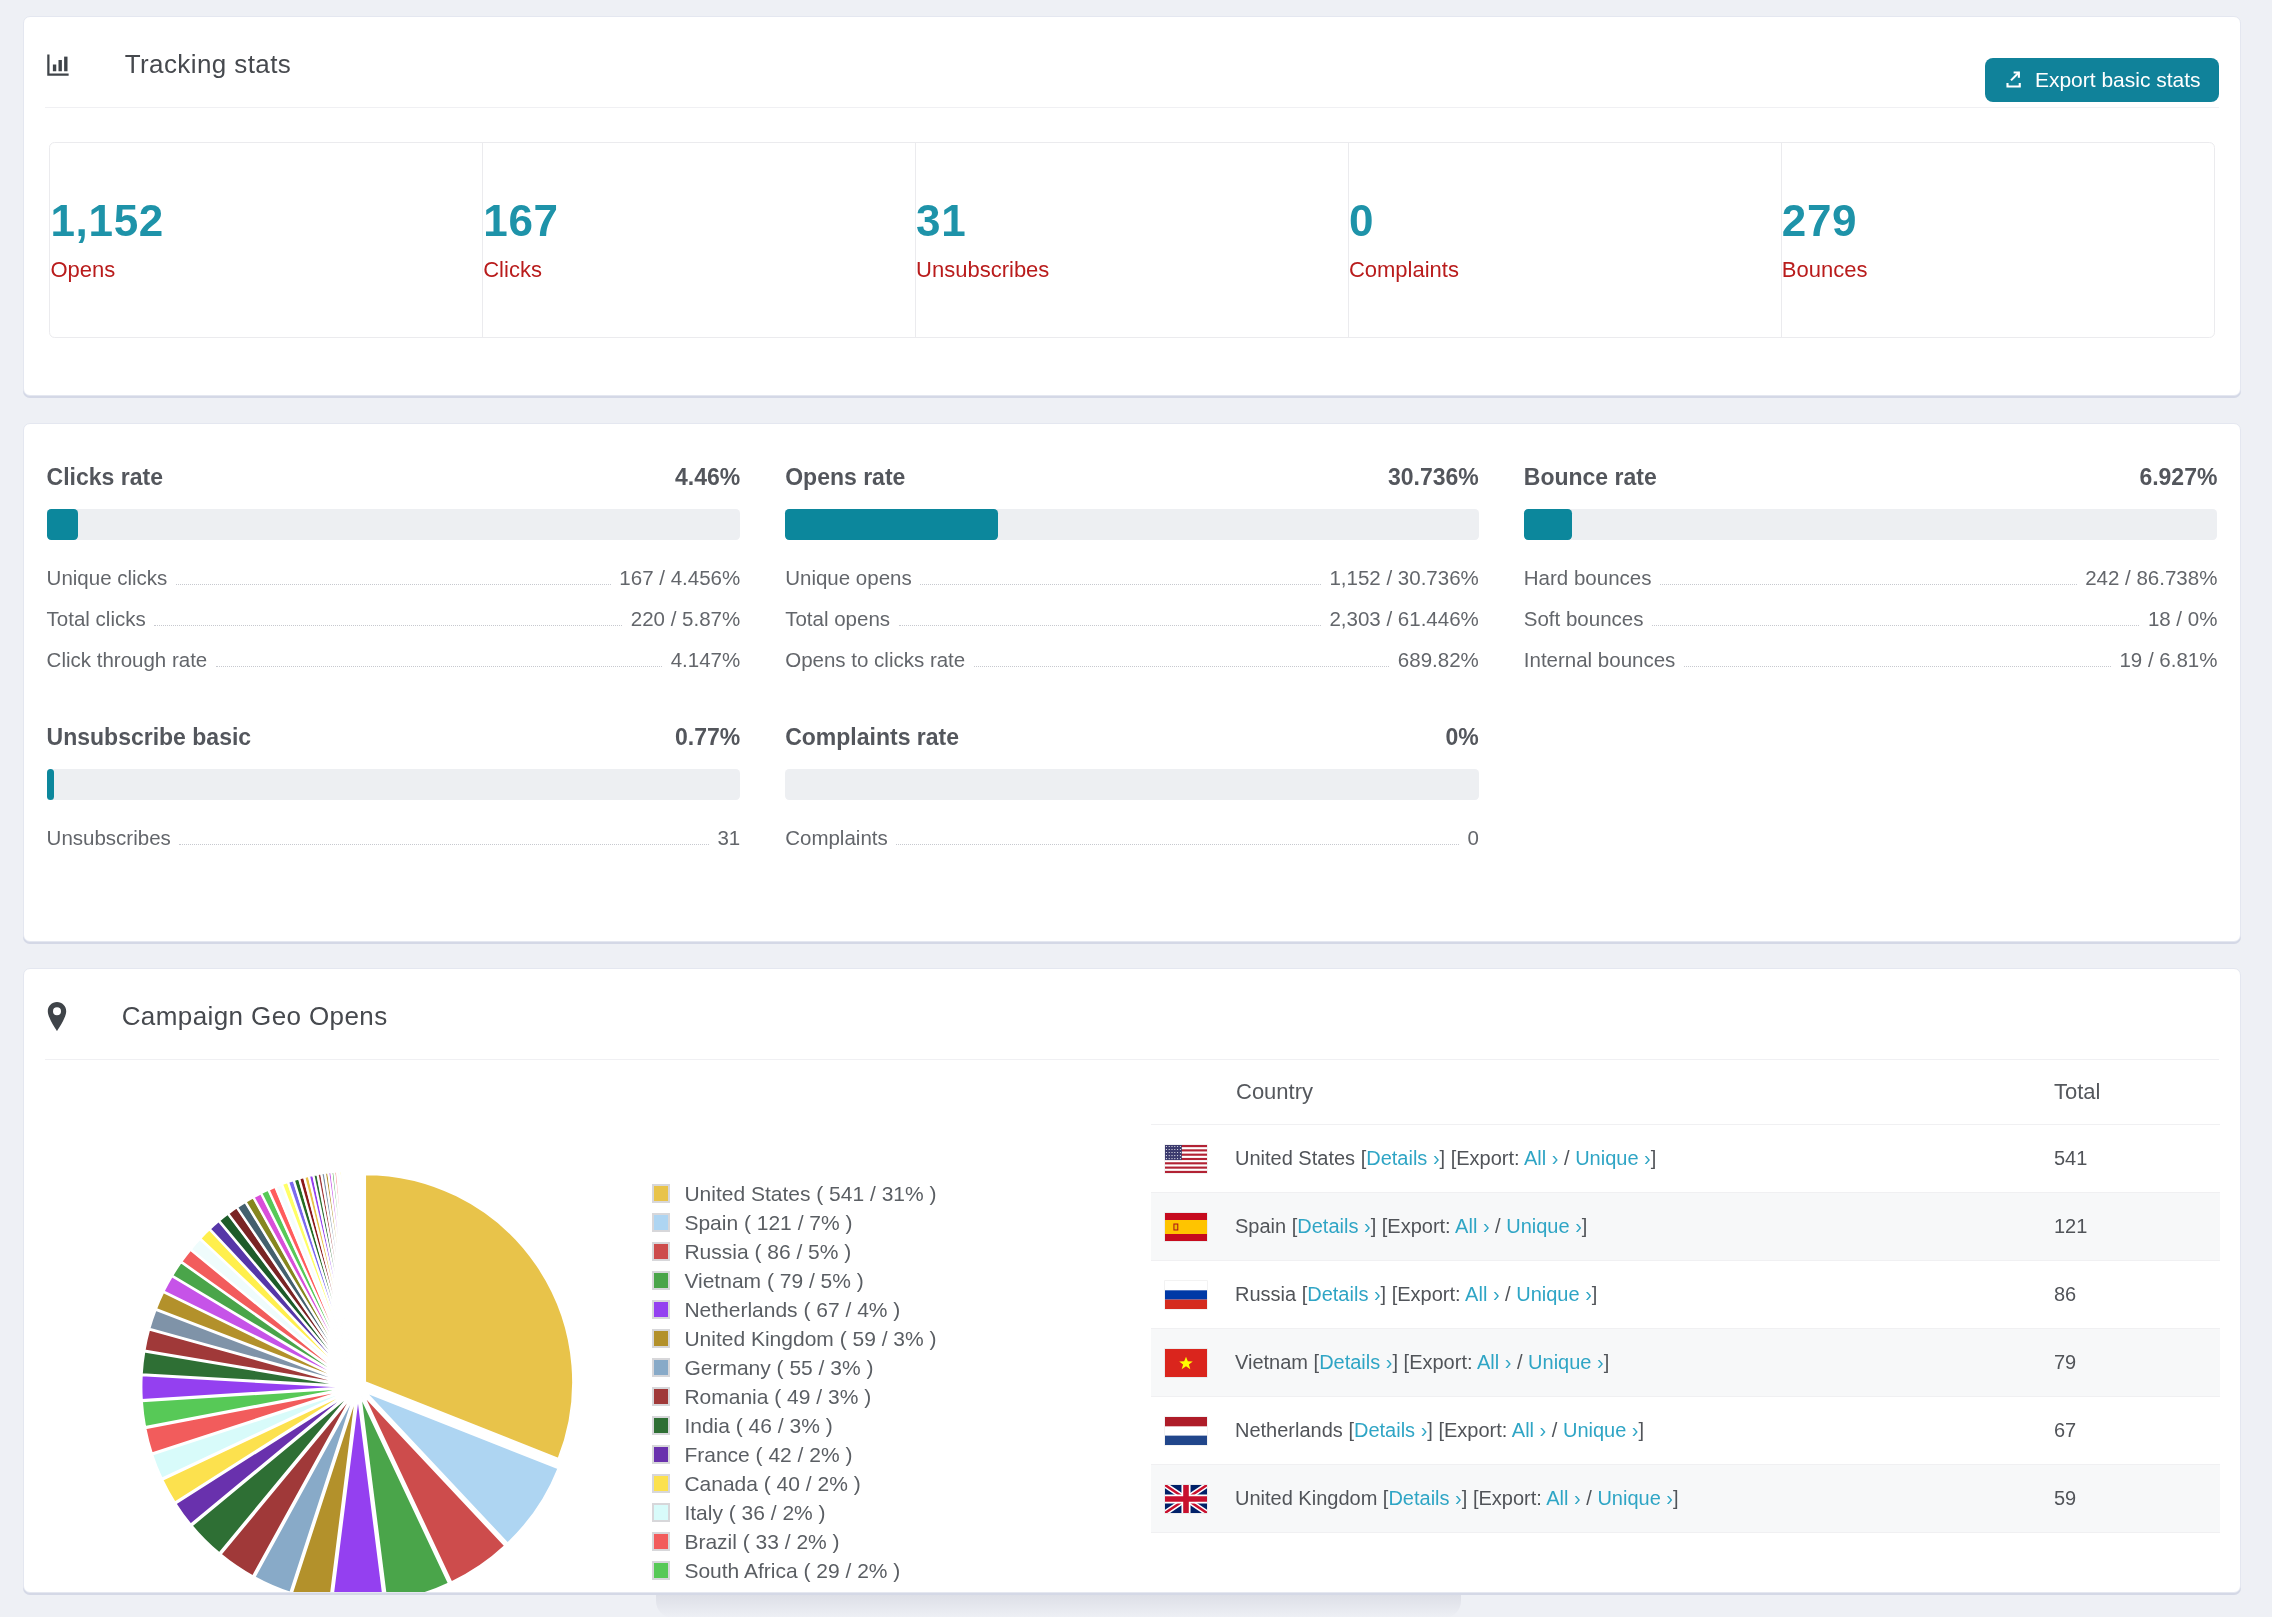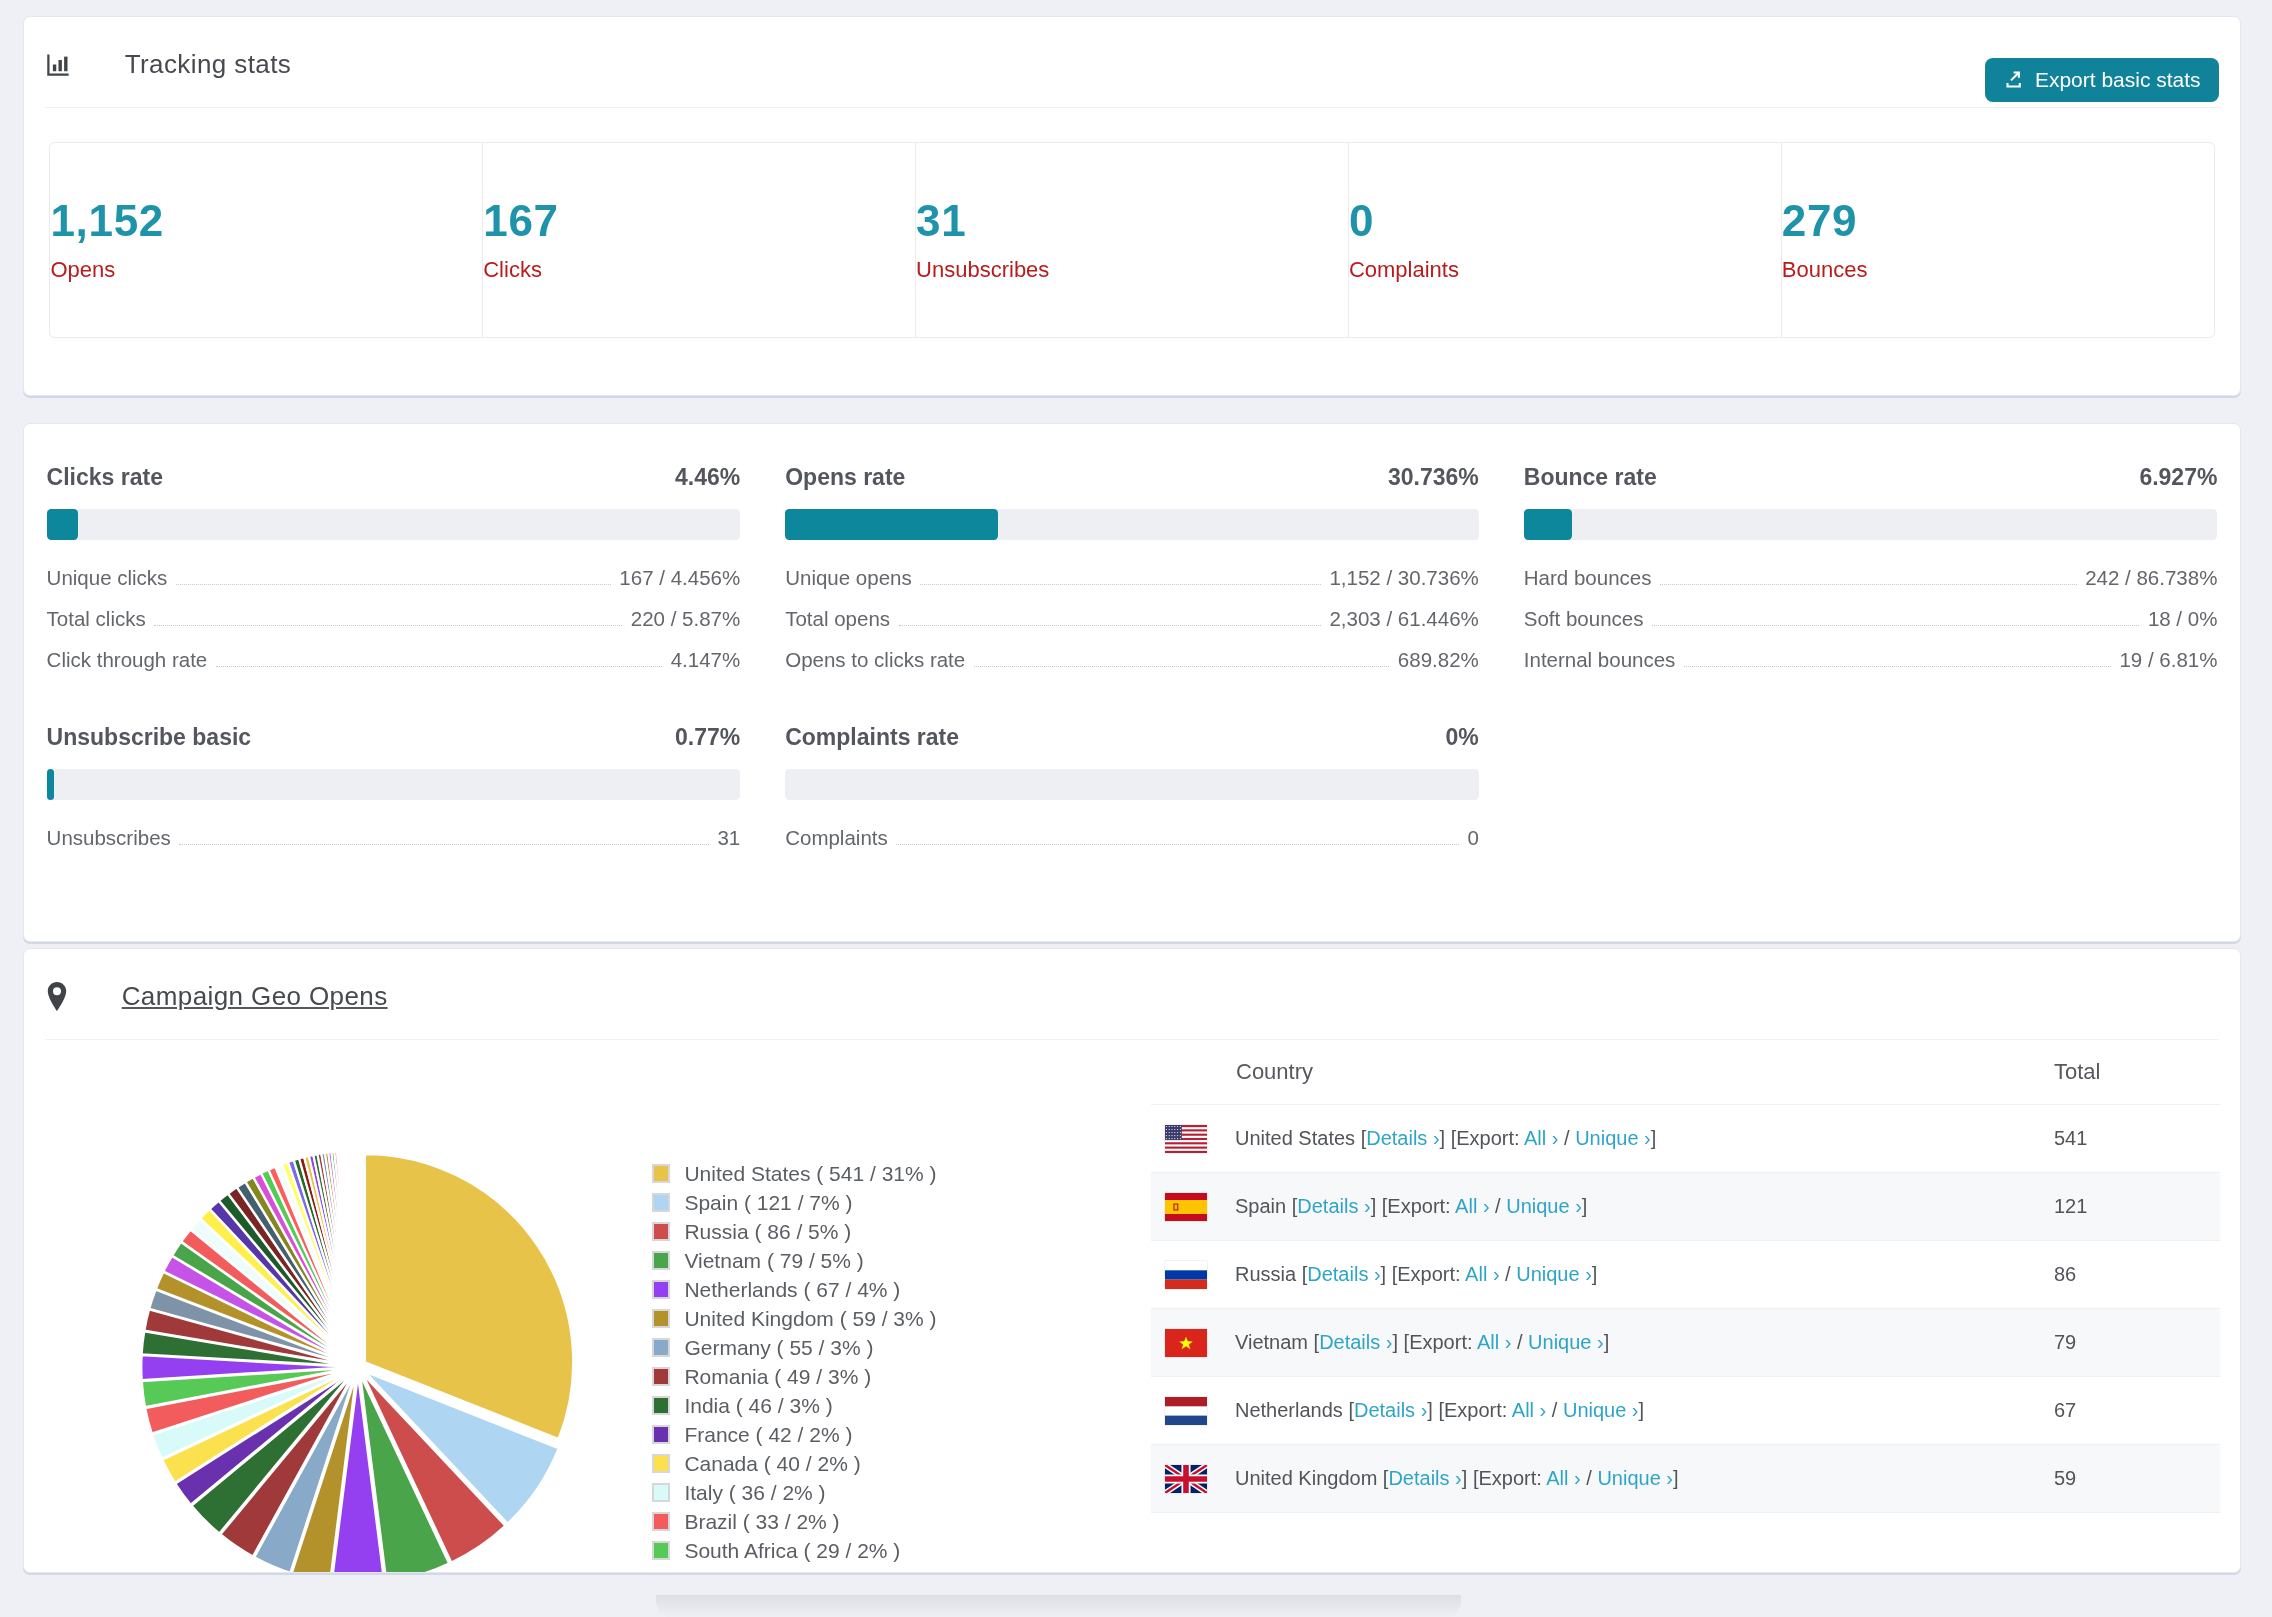--- a/index.html
+++ b/index.html
@@ -13,21 +13,21 @@
   }
   .card {
     position:absolute; left:23px; width:2218px;
     background:#ffffff;
     border:0.7px solid #e4e7f0;
     border-radius:7px;
     box-shadow:0 2.1px 0 rgba(186,192,216,.5);
   }
   #card-tracking { top:15.5px;  height:380px; }
   #card-rates    { top:423px; height:519px; }
-  #card-geo      { top:948px; height:625px; overflow:hidden;text-decoration:underline; }
+  #card-geo      { top:968px; height:625px; overflow:hidden; }
 
   .card-head {
     display:flex; align-items:center;
     padding:32px 21px 27px 21px;
     position:relative;
     gap:40px;
   }
   .card-title { font-size:26px; color:#46494e; letter-spacing:0.4px; }
   .head-icon { margin-right:12.7px; display:inline-flex; }
   .divider { margin:0 21px; border-bottom:1.4px solid #f0f0f3; }

